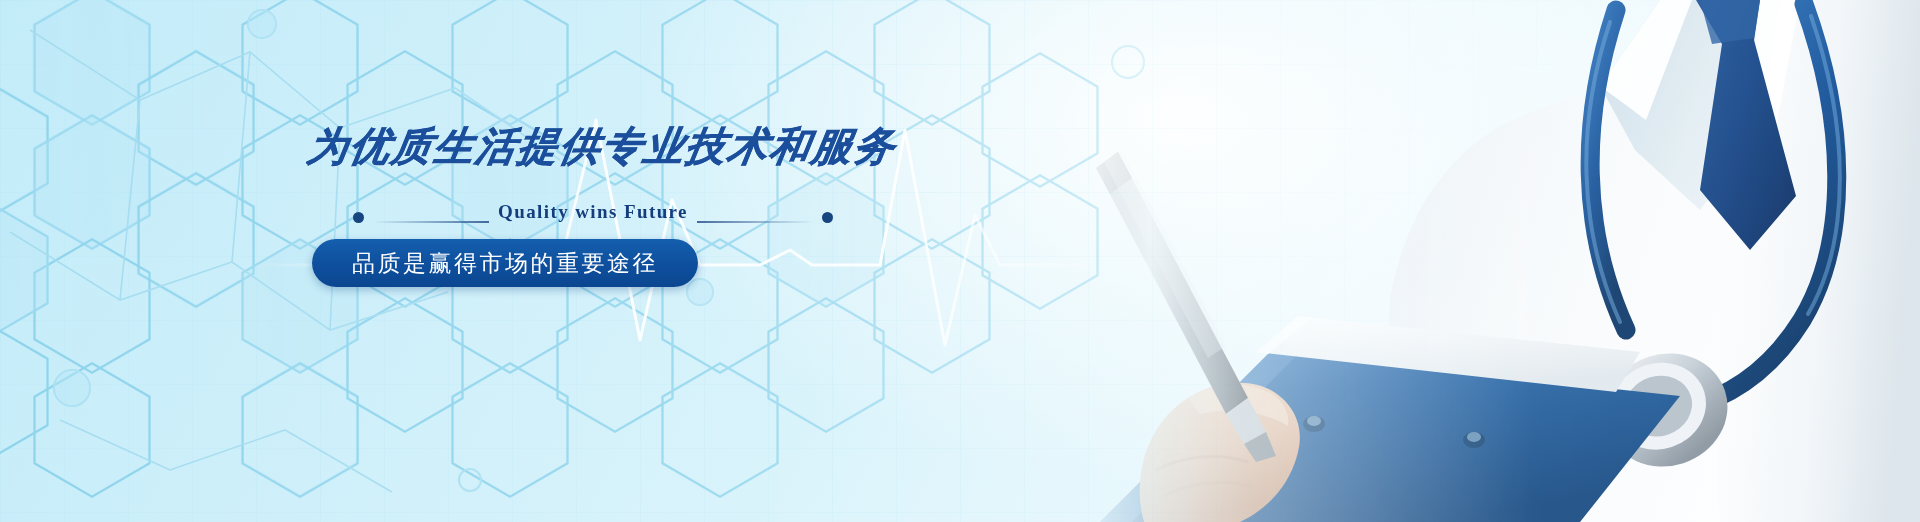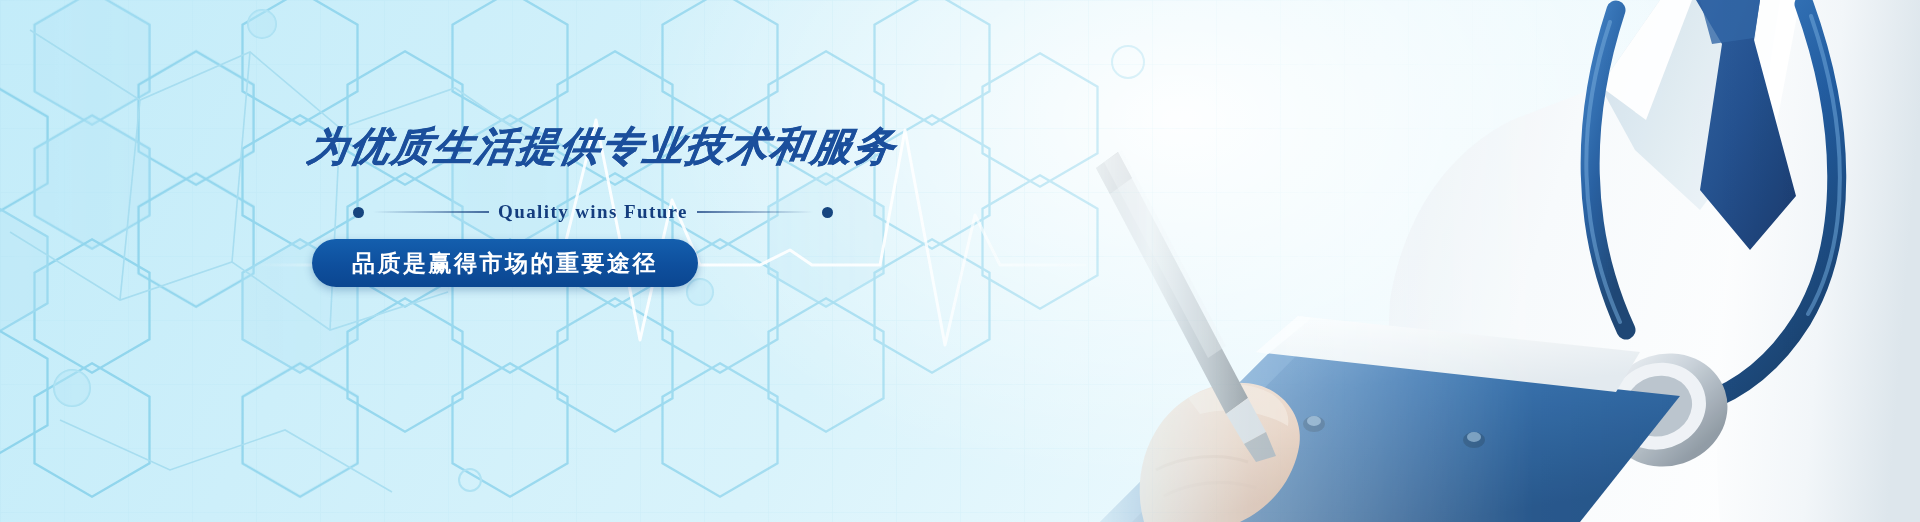--- a/index.html
+++ b/index.html
@@ -38,21 +38,21 @@
     color:#1b4f9c;
     -webkit-text-stroke:0.6px #1b4f9c;
     text-shadow:0 1px 0 rgba(255,255,255,.35);
     white-space:nowrap;
     transform:skewX(-9deg);
     transform-origin:left bottom;
   }
 
   
   #tagline-row{
-    display:flex;align-items:center;gap:9px;
+    display:flex;align-items:flex-end;gap:9px;
     margin-top:35px;margin-left:48px;width:480px;
   }
   .rule{height:2px;flex:1 1 auto;}
   .rule.left{background:linear-gradient(to right, rgba(20,61,126,0) 0%, rgba(20,61,126,.75) 100%);}
   .rule.right{background:linear-gradient(to left, rgba(20,61,126,0) 0%, rgba(20,61,126,.75) 100%);}
   .dot{width:11px;height:11px;border-radius:50%;background:#16457f;flex:0 0 auto;}
   #tagline-en{
     font-family:"Liberation Serif","DejaVu Serif",serif;
     font-weight:bold;font-size:19px;letter-spacing:1.4px;
     color:#143d7e;white-space:nowrap;flex:0 0 auto;
@@ -60,21 +60,21 @@
 
   
   #pill{
     margin-top:16px;margin-left:7px;
     display:inline-flex;align-items:center;justify-content:center;
     height:48px;padding:0 40px;border-radius:26px;
     background:linear-gradient(180deg,#145fae 0%,#0e4f9d 55%,#0b4690 100%);
     box-shadow:0 3px 9px rgba(12,65,130,.30);
   }
   #pill-text{
-    color:#ffffff;font-size:23px;font-weight:bold;letter-spacing:2.5px;
+    color:#ffffff;font-size:23px;font-weight:normal;letter-spacing:2.5px;
     white-space:nowrap;line-height:1;
   }
 </style>
 </head>
 <body>
 
 <div id="banner">
 
   <svg class="bg-layer" id="grid-layer" viewBox="0 0 1920 522" preserveAspectRatio="none" xmlns="http://www.w3.org/2000/svg">
     <defs>

